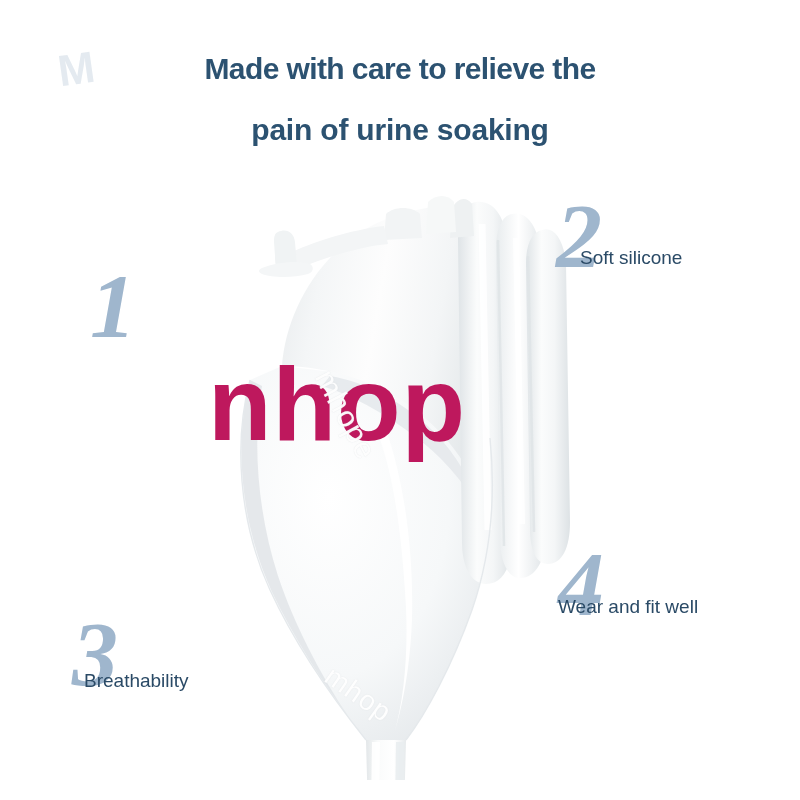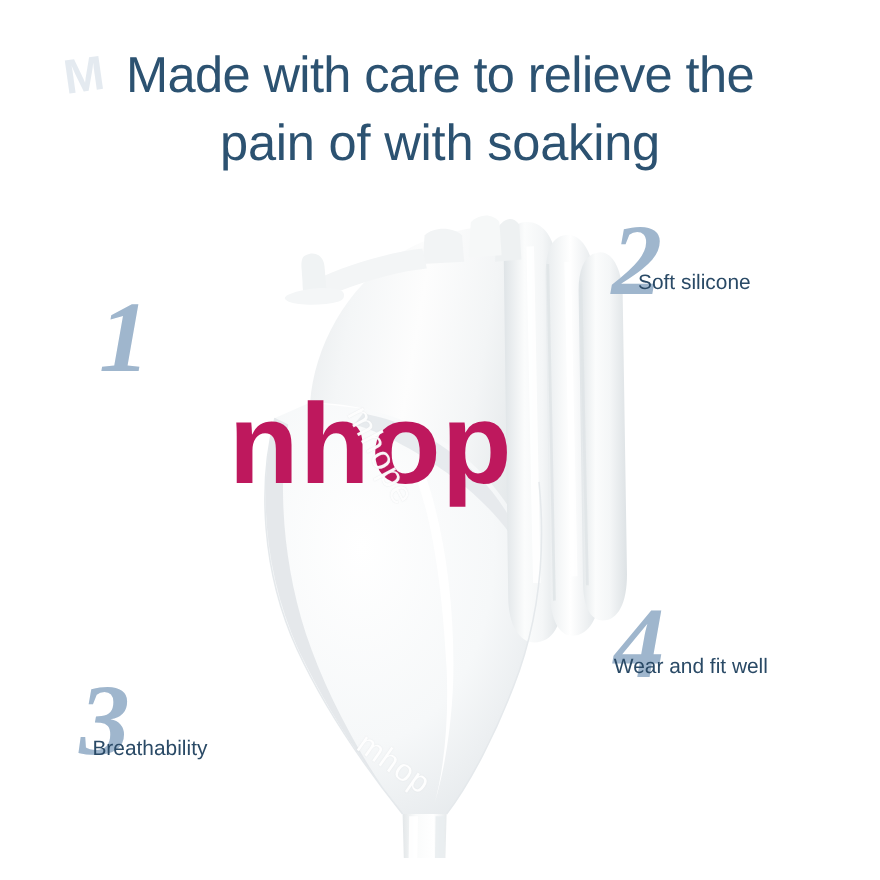--- a/index.html
+++ b/index.html
@@ -23,22 +23,22 @@
 
   
   .headline {
     position: absolute;
     top: 38px;
     left: 0;
     width: 800px;
     text-align: center;
     color: #2c5271;
     font-family: "Liberation Sans", sans-serif;
-    font-weight: 400;
-    font-size: 46px;
+    font-weight: 700;
+    font-size: 30px;
     line-height: 61px;
     letter-spacing: -0.6px;
     white-space: nowrap;
   }
   .headline .hl-line {
     display: block;
   }
   .headline .hl-line.l2 {
     letter-spacing: -0.2px;
   }
@@ -157,21 +157,21 @@
 </style>
 </head>
 <body>
 
 <div class="page">
 
   <div class="headline-ghost">M</div>
 
   <div class="headline">
     <span class="hl-line l1">Made with care to relieve the</span>
-    <span class="hl-line l2">pain of with soaking</span>
+    <span class="hl-line l2">pain of urine soaking</span>
   </div>
 
   <div class="product-art">
     <svg width="400" height="600" viewBox="0 0 400 600" xmlns="http://www.w3.org/2000/svg" aria-hidden="true">
       <defs>
         <linearGradient id="bodyGrad" x1="0" y1="0" x2="1" y2="0.25">
           <stop offset="0%" stop-color="#e7eaec"></stop>
           <stop offset="22%" stop-color="#f4f6f7"></stop>
           <stop offset="50%" stop-color="#fdfdfd"></stop>
           <stop offset="78%" stop-color="#f3f5f6"></stop>

